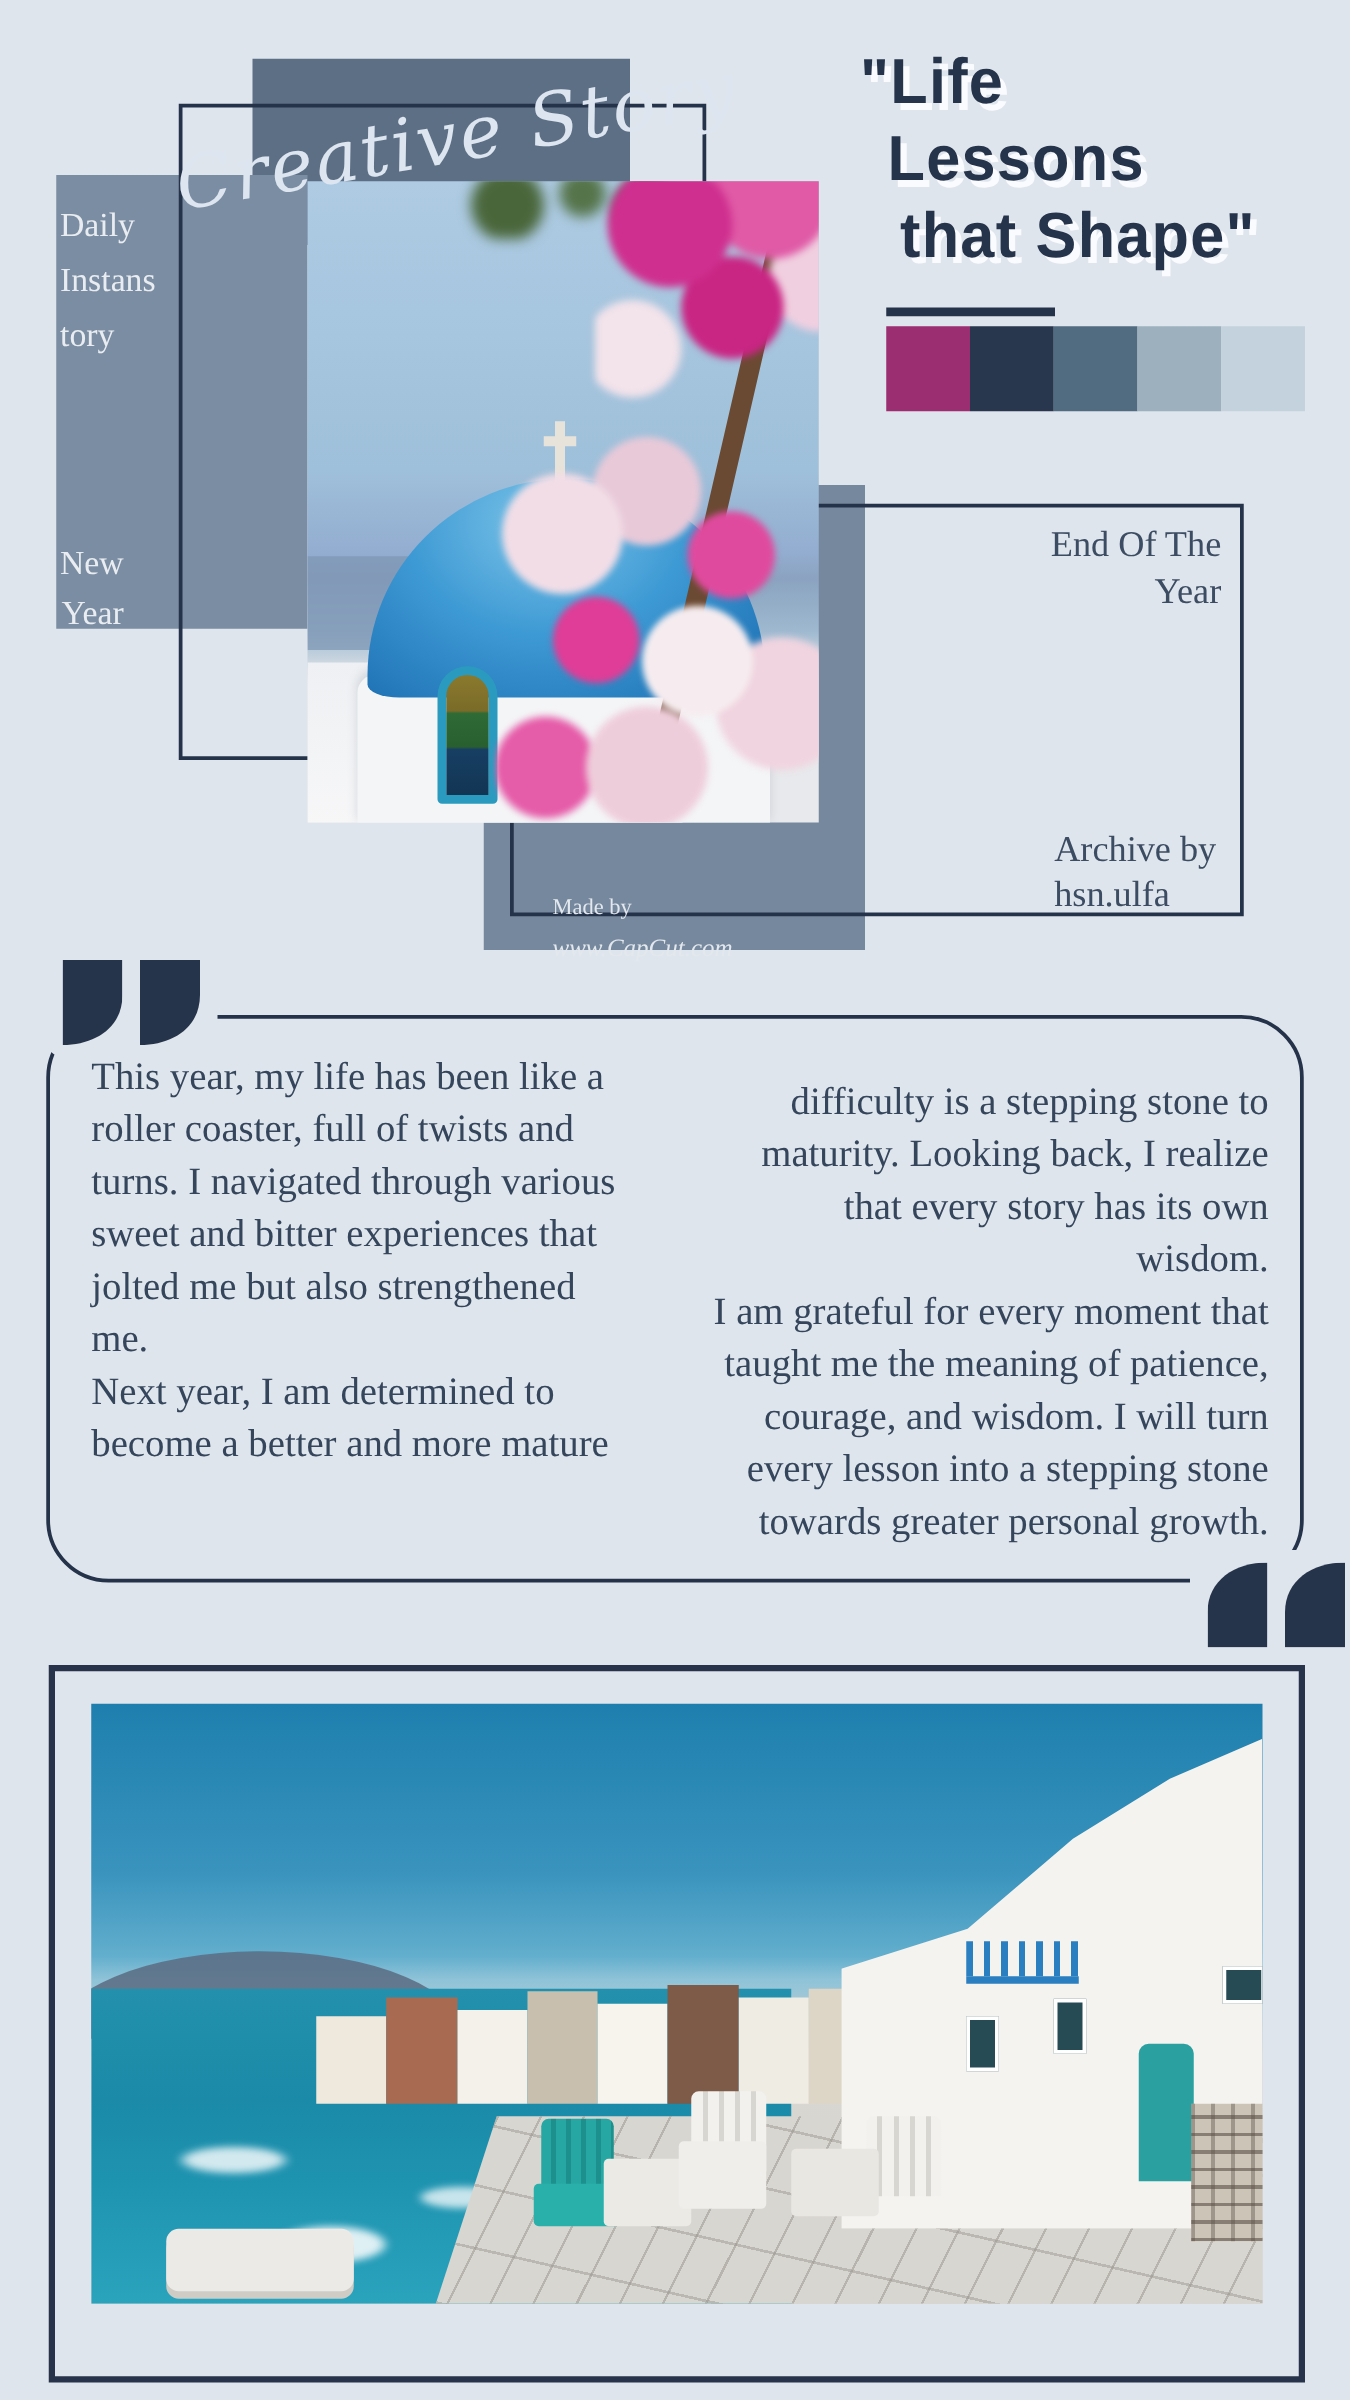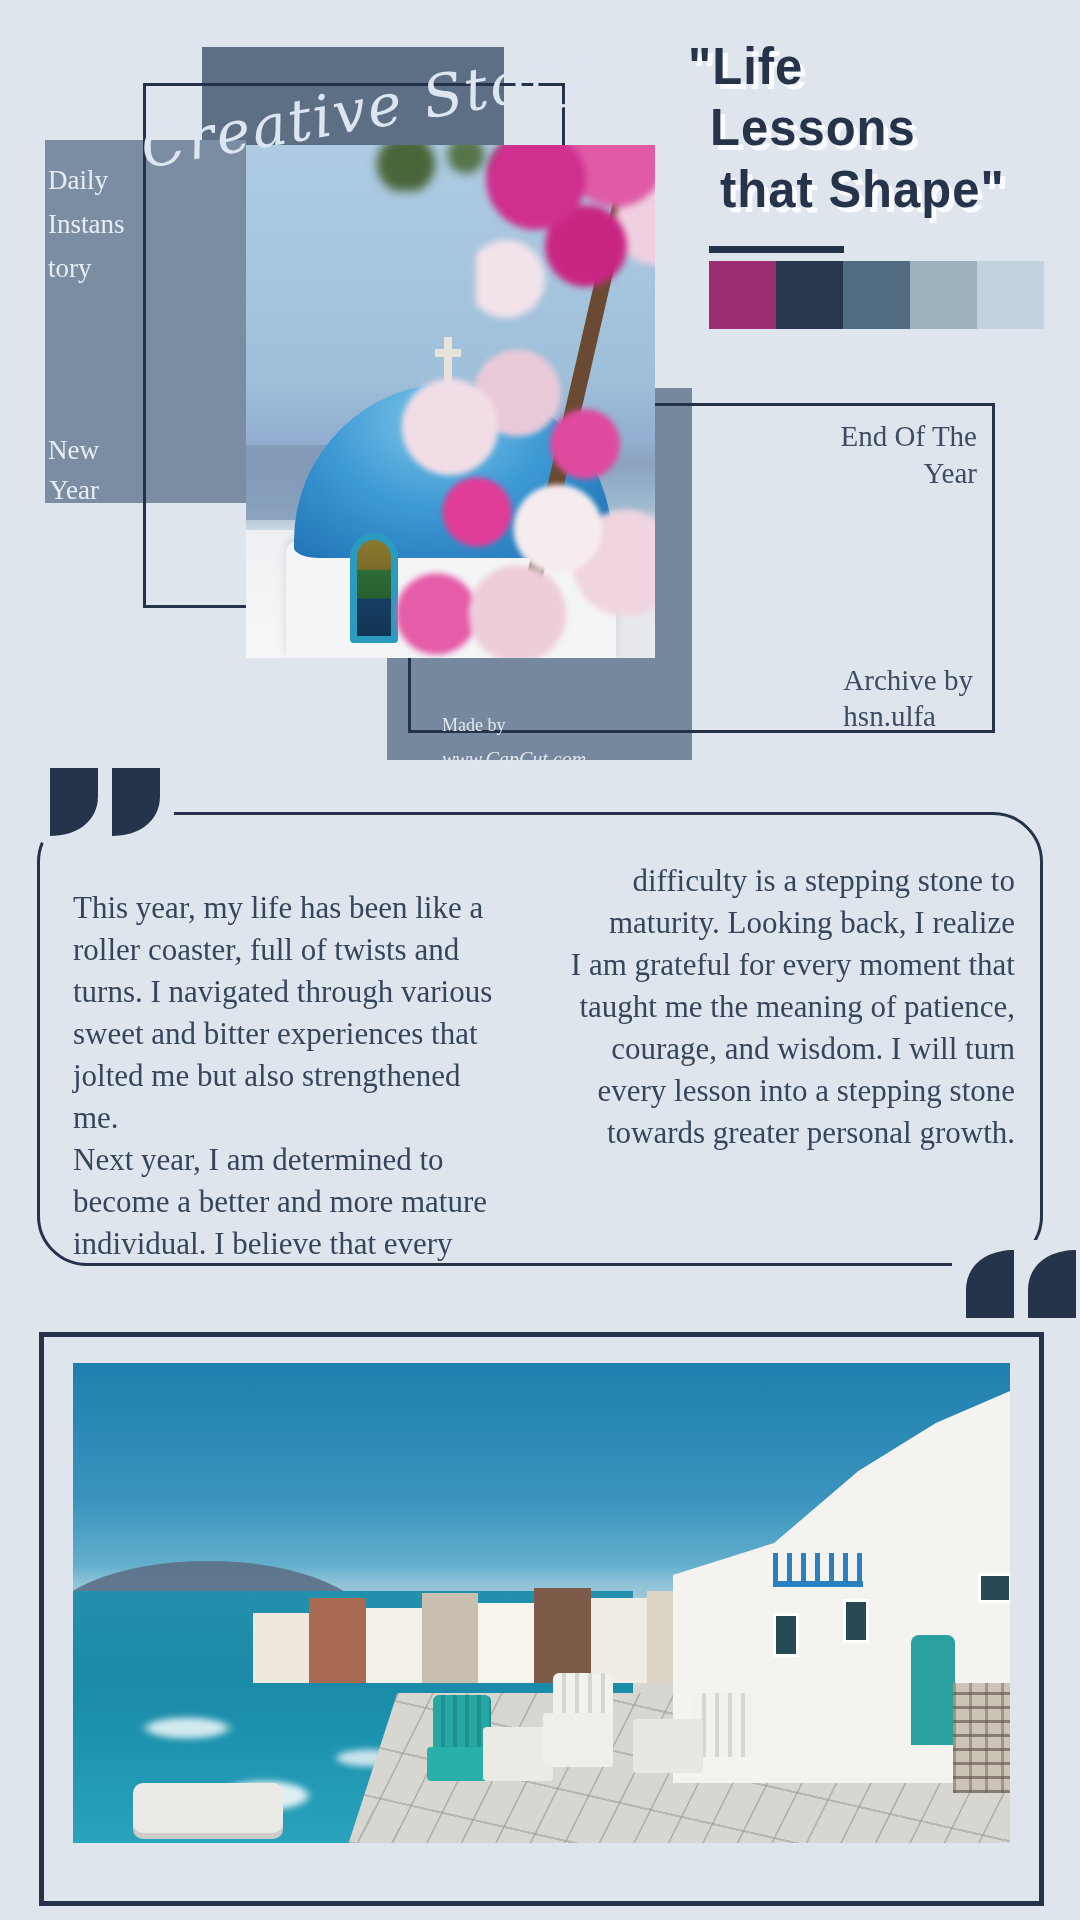--- a/index.html
+++ b/index.html
@@ -75,21 +75,21 @@
 
   
   .quote-box { left:37px; top:812px; width:1006px; height:454px; border:3px solid #24324a; border-radius:50px; }
   .qmarks { display:flex; gap:14px; background:#dfe5ec; padding:10px 14px; border-radius:16px; }
   .qmarks-open  { left:36px; top:758px; }
   .qmarks-close { left:952px; top:1240px; transform:rotate(180deg); }
   .qmark { width:48px; height:68px; background:#26344b;
     clip-path:path("M0 0 L48 0 L48 28 C48 54 26 68 0 68 Z");
     filter:drop-shadow(-7px 7px 4px rgba(125,145,205,.55)); }
   .qcol { font-size:31px; line-height:42px; color:#35465c; }
-  .qcol-left  { left:73px;  top:887px; width:420px;font-family:Liberation Serif, serif; }
+  .qcol-left  { left:73px;  top:840px; width:420px;font-family:Liberation Serif, serif; }
   .qcol-right { left:565px; top:860px; width:450px; text-align:right; }
 
   
   .frame2 { left:39px; top:1332px; width:1005px; height:574px; border:5px solid #26334a; }
   .photo2 { left:73px; top:1363px; width:937px; height:480px; overflow:hidden;
     background:linear-gradient(180deg,#1e7fae 0%,#3993bd 28%,#62aecd 42%,#8fc3d8 46%,#d9d7d2 60%,#d5d3ce 100%); }
   .p2-hill { position:absolute; left:-30px; top:198px; width:330px; height:70px; background:#5c7086;
     border-radius:50% 50% 0 0 / 100% 100% 0 0; opacity:.9; }
   .p2-sea { position:absolute; left:0; top:228px; width:560px; height:252px;
     background:linear-gradient(180deg,#2391ad 0%,#1a8aa8 35%,#1e93b0 60%,#2aa3bd 100%); }
@@ -196,25 +196,25 @@
 </div>
 
 <div class="abs qcol qcol-left">
   <div>This year, my life has been like a</div>
   <div>roller coaster, full of twists and</div>
   <div>turns. I navigated through various</div>
   <div>sweet and bitter experiences that</div>
   <div>jolted me but also strengthened me.</div>
   <div>Next year, I am determined to</div>
   <div>become a better and more mature</div>
-  <div>individual. I believe that every</div>
 </div>
 <div class="abs qcol qcol-right">
   <div>difficulty is a stepping stone to</div>
   <div>maturity. Looking back, I realize</div>
+  <div>that every story has its own wisdom.</div>
   <div>I am grateful for every moment that</div>
   <div>taught me the meaning of patience,</div>
   <div>courage, and wisdom. I will turn</div>
   <div>every lesson into a stepping stone</div>
   <div>towards greater personal growth.</div>
 </div>
 
 <div class="abs frame2"></div>
 <div class="abs photo2">
   <div class="p2-hill"></div>

